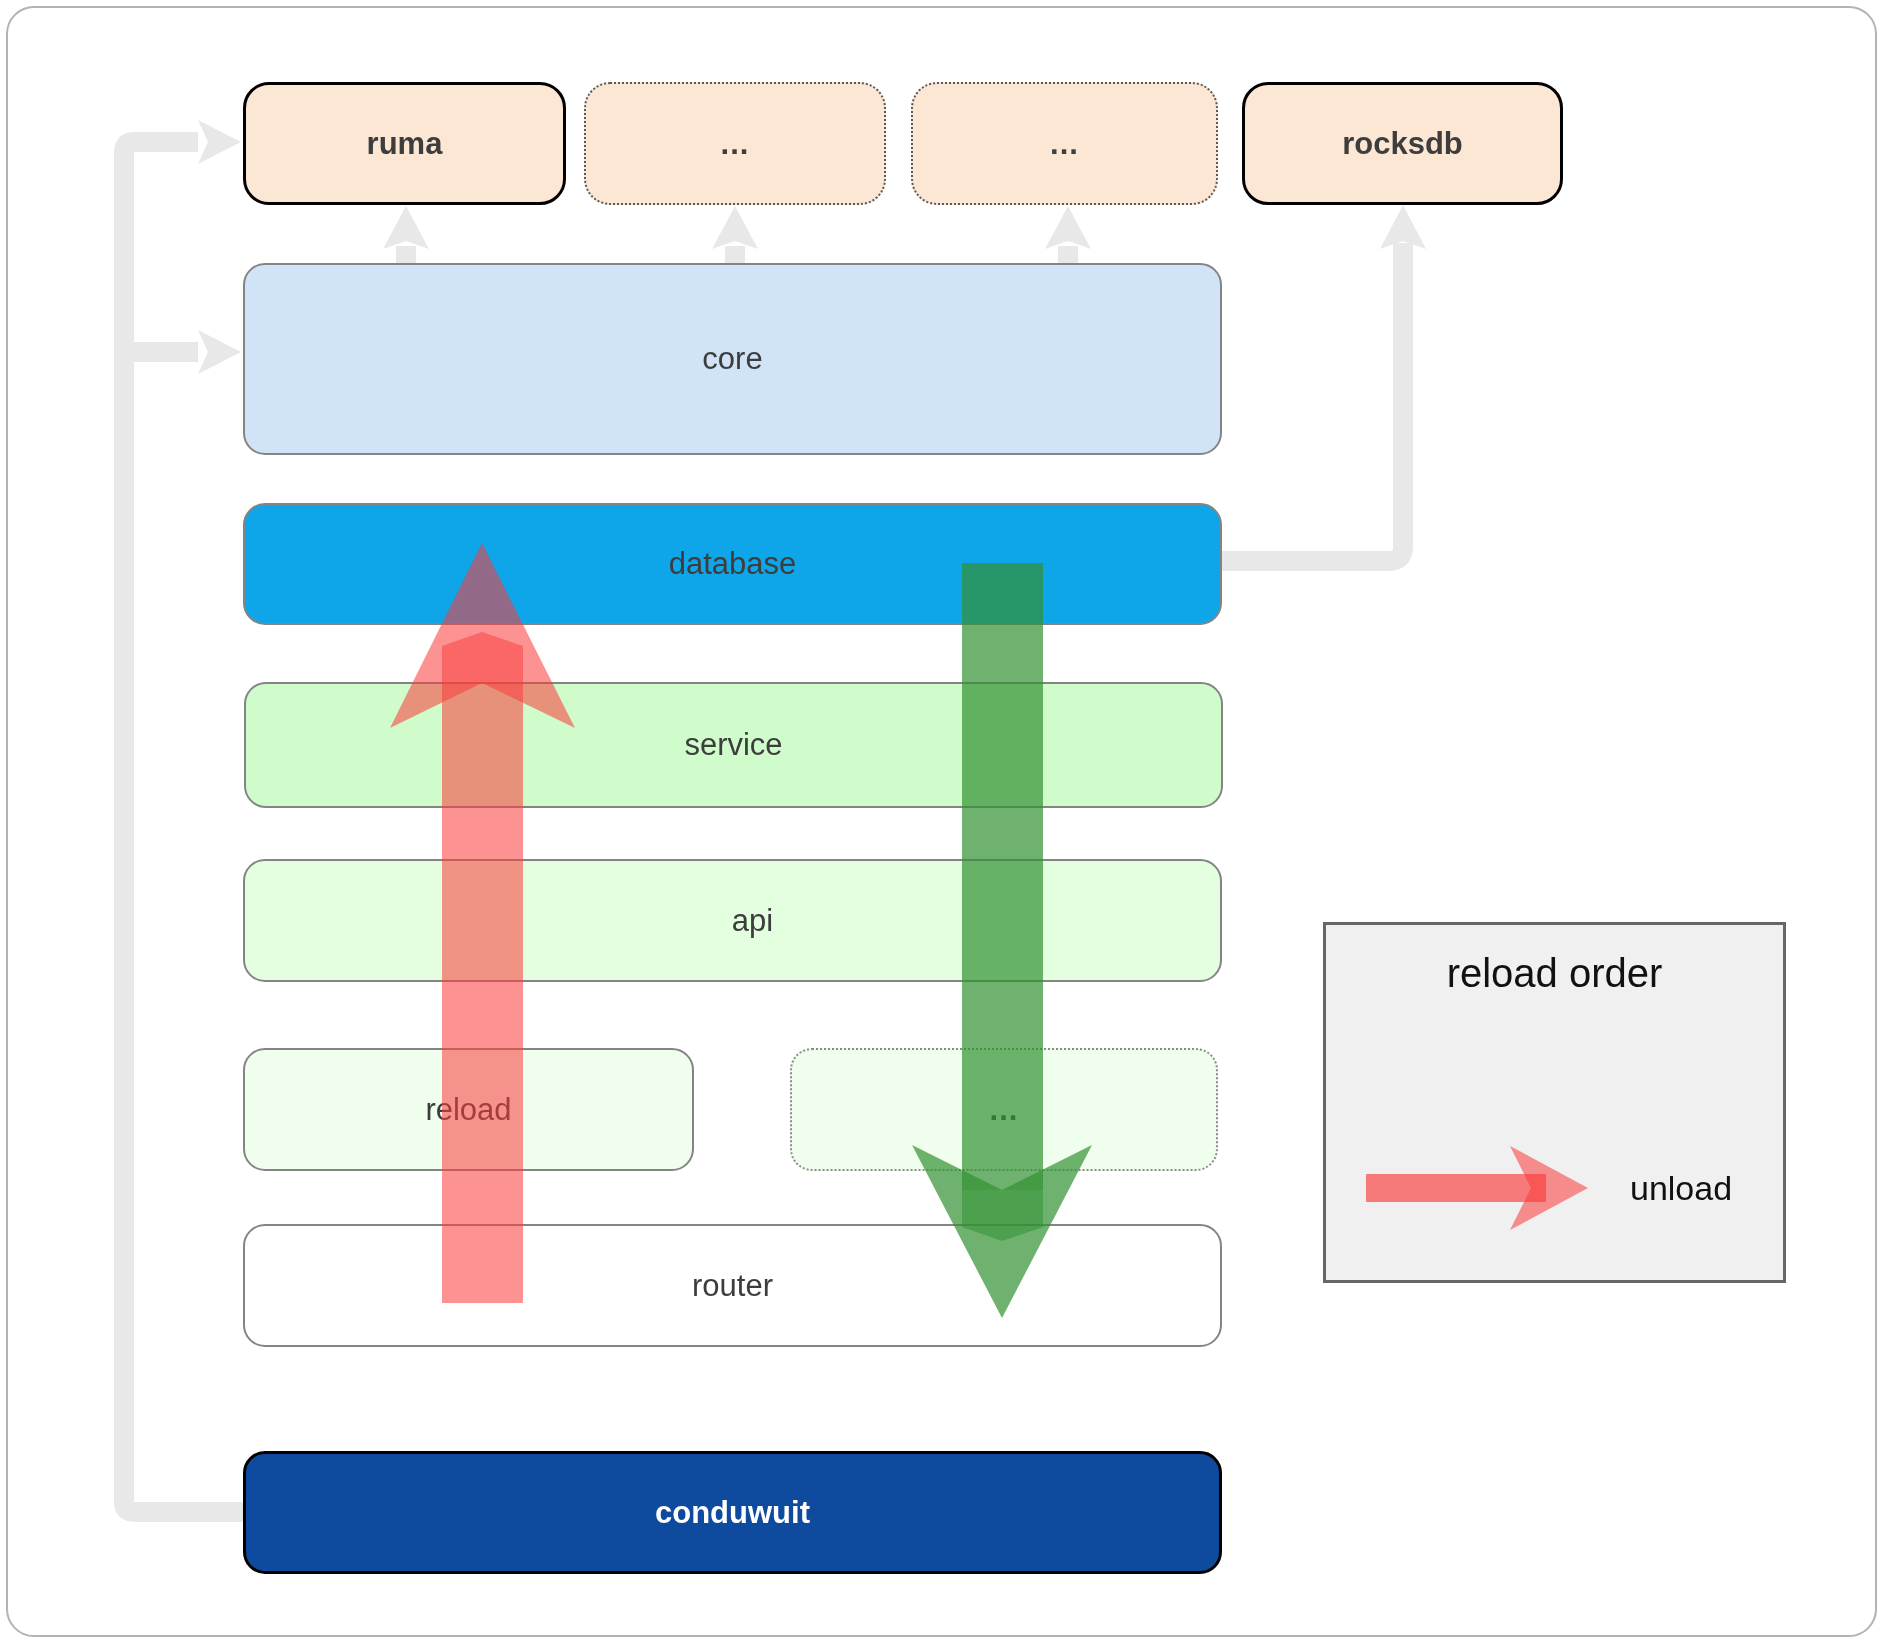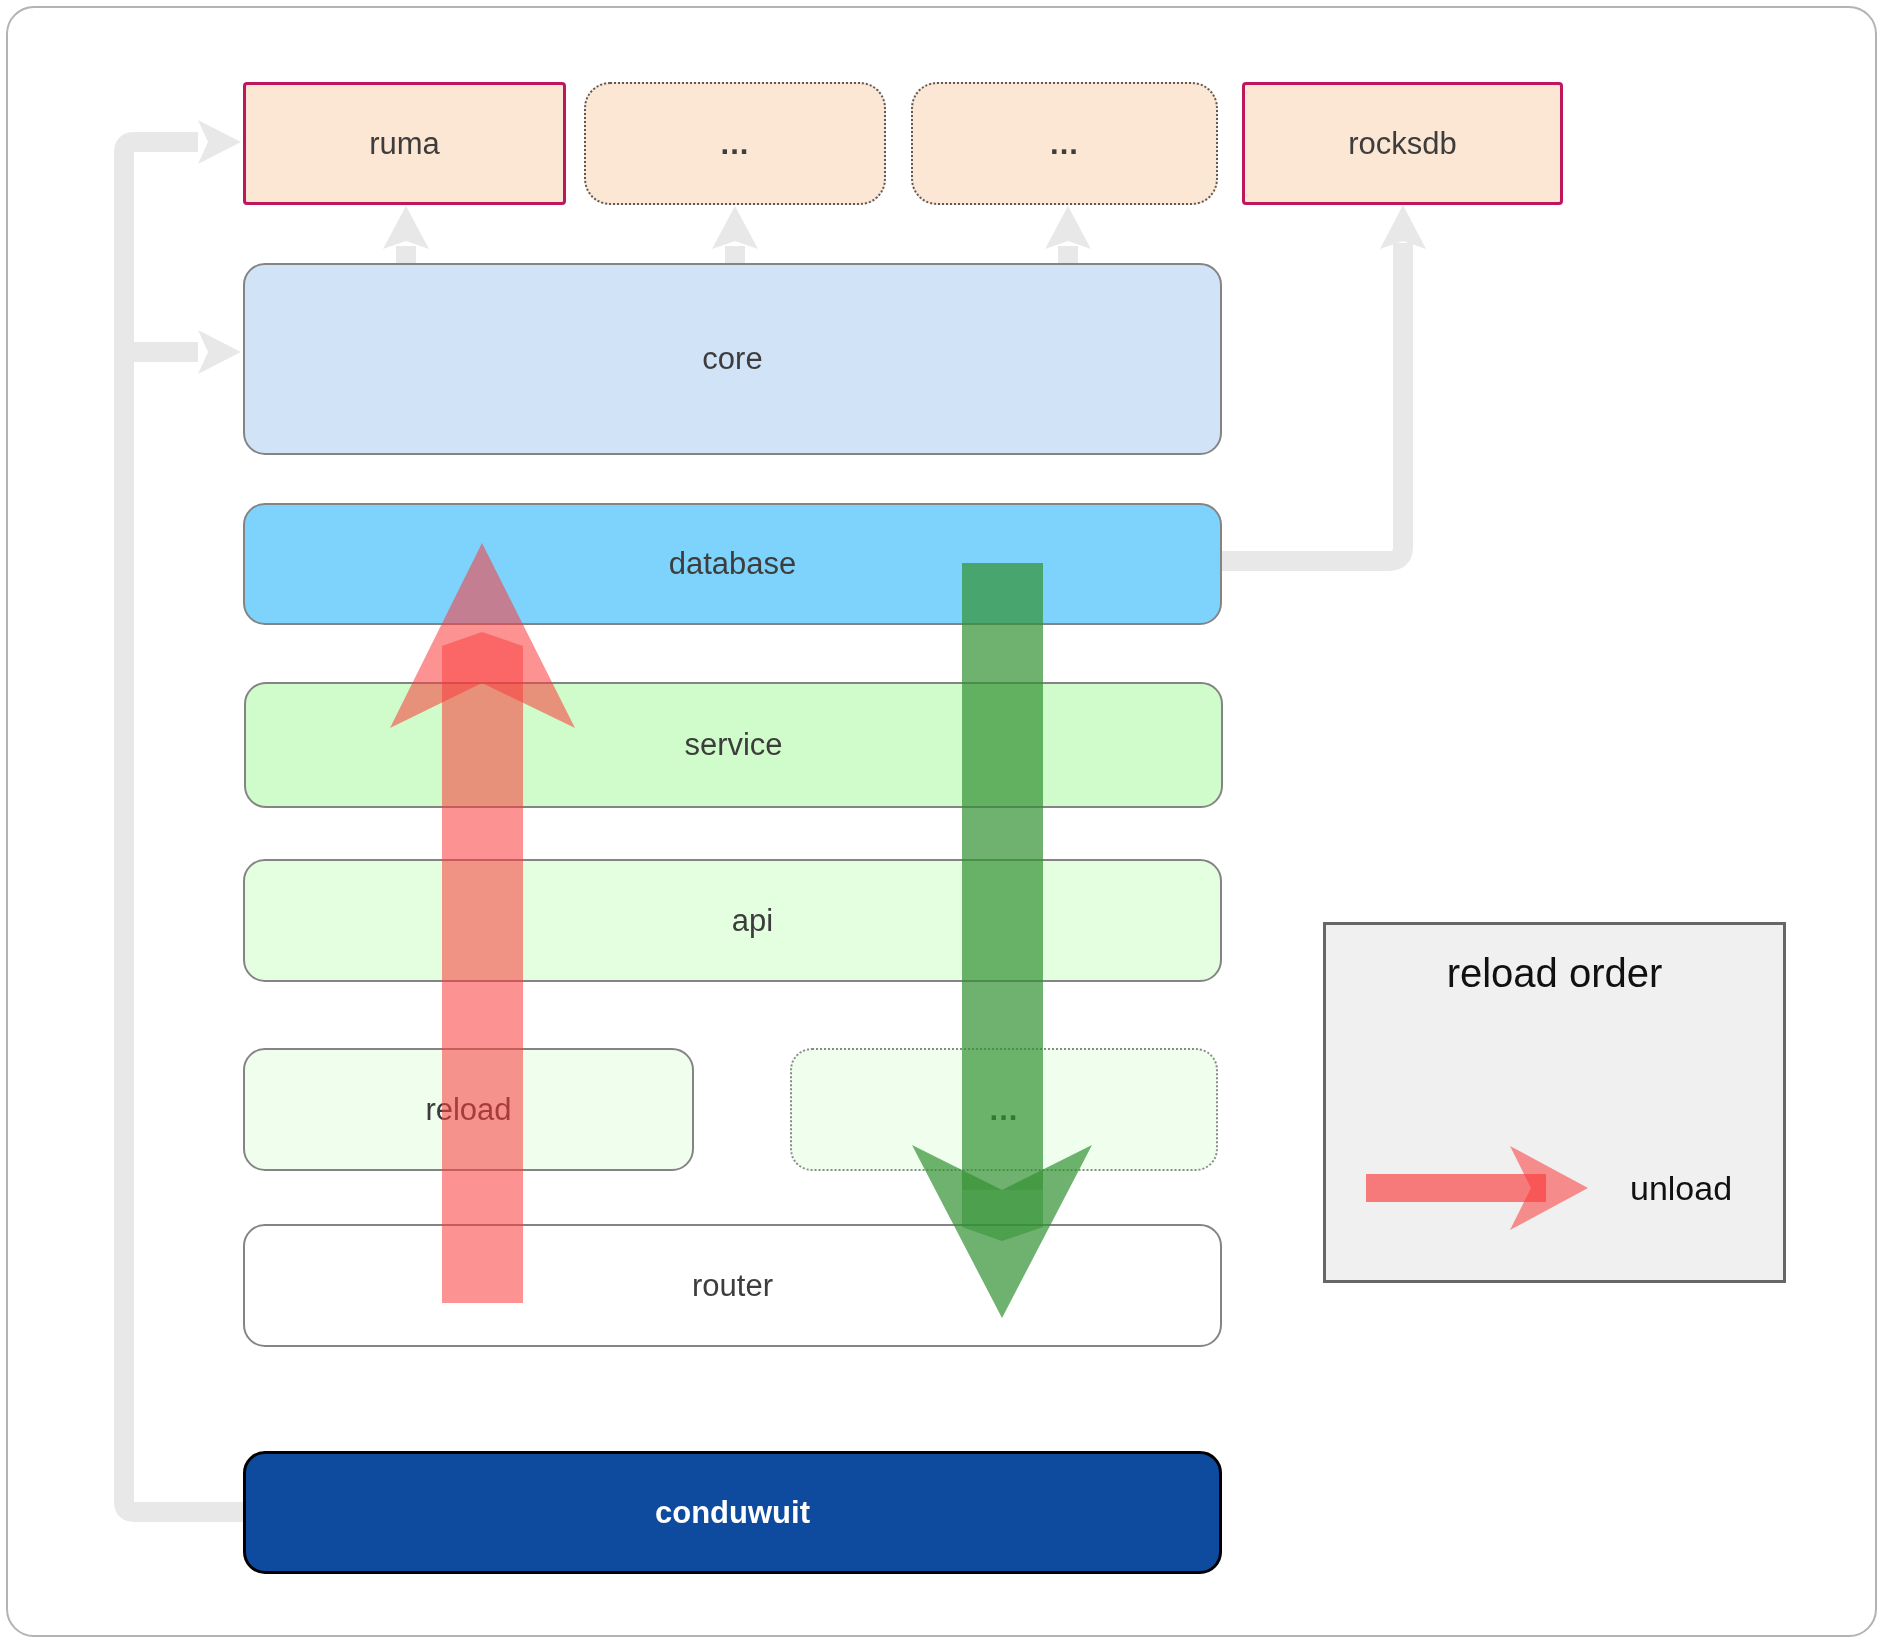--- a/index.html
+++ b/index.html
@@ -16,24 +16,24 @@
   }
   .lyr{position:absolute;left:0;top:0;}
   .box{
     position:absolute;box-sizing:border-box;
     display:flex;align-items:center;justify-content:center;
     border-radius:22px;
     font-size:31px;color:#3d3d3d;
     background:#ffffff;border:2px solid #848484;
     z-index:2;
   }
-  .box--peach{background:#fce6d4;border:3px solid #be185d;border-radius:4px;}
+  .box--peach{background:#fce6d4;border:3px solid #000000;border-radius:26px;font-weight:bold;}
   .box--peach-dotted{background:#fce6d4;border:2px dotted #5a5a5a;border-radius:26px;}
   .box--blue{background:#d0e3f7;}
-  .box--db{background:#7dd3fc;}
+  .box--db{background:#0ea5e9;}
   .box--svc{background:#d0fccb;}
   .box--api{background:#e4fee0;}
   .box--pale{background:#f0feee;}
   .box--pale-dotted{background:#f0feee;border:2px dotted #8a8a8a;}
   .box--router{background:#ffffff;}
   .box--conduwuit{background:#0e4a9d;border:3px solid #000000;color:#ffffff;font-weight:700;}
   .dots{font-weight:700;letter-spacing:1px;}
   svg{display:block;}
   #connectors{z-index:1;pointer-events:none;}
   #flows{z-index:3;pointer-events:none;}

